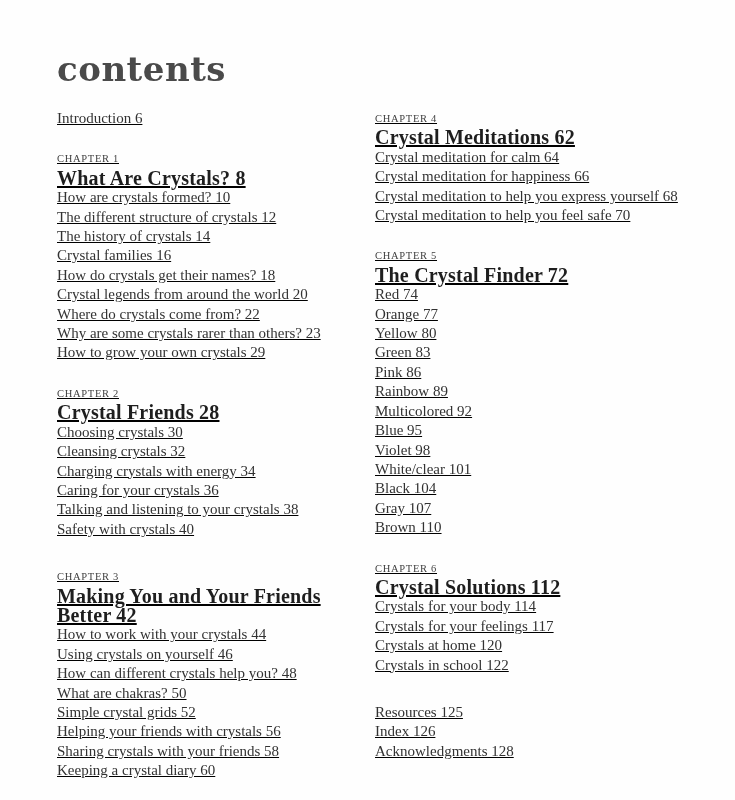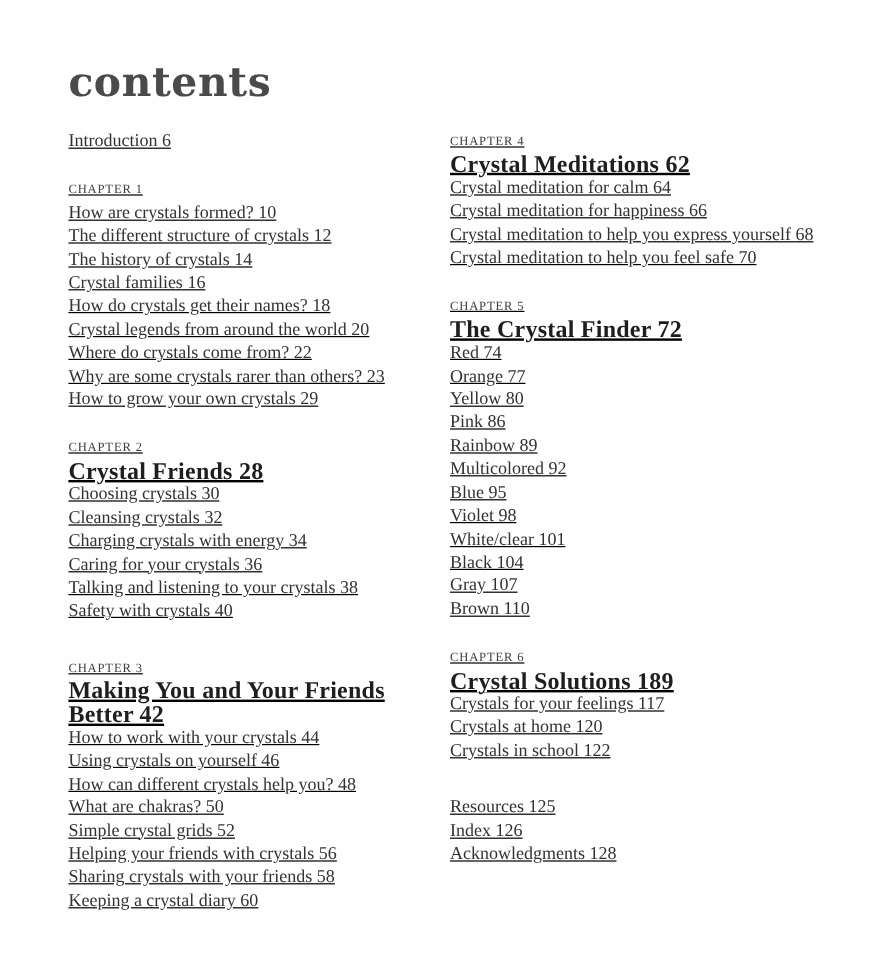--- a/index.html
+++ b/index.html
@@ -57,20 +57,21 @@
 
 <div class="page">
   <h1 class="title">contents</h1>
   <div class="columns">
     <div class="col col-left" id="col-left">
         <div class="section">
           <div class="entry">Introduction 6</div>
         </div>
         <div class="section">
           <div class="chapter-label">CHAPTER 1</div>
+          <div class="chapter-heading">What Are Crystals? 8</div>
           <div class="entry">How are crystals formed? 10</div>
           <div class="entry">The different structure of crystals 12</div>
           <div class="entry">The history of crystals 14</div>
           <div class="entry">Crystal families 16</div>
           <div class="entry">How do crystals get their names? 18</div>
           <div class="entry">Crystal legends from around the world 20</div>
           <div class="entry">Where do crystals come from? 22</div>
           <div class="entry">Why are some crystals rarer than others? 23</div>
           <div class="entry">How to grow your own crystals 29</div>
         </div>
@@ -105,33 +106,35 @@
           <div class="entry">Crystal meditation for happiness 66</div>
           <div class="entry">Crystal meditation to help you express yourself 68</div>
           <div class="entry">Crystal meditation to help you feel safe 70</div>
         </div>
         <div class="section">
           <div class="chapter-label">CHAPTER 5</div>
           <div class="chapter-heading">The Crystal Finder 72</div>
           <div class="entry">Red 74</div>
           <div class="entry">Orange 77</div>
           <div class="entry">Yellow 80</div>
+          <div class="entry">Green 83</div>
           <div class="entry">Pink 86</div>
           <div class="entry">Rainbow 89</div>
           <div class="entry">Multicolored 92</div>
           <div class="entry">Blue 95</div>
           <div class="entry">Violet 98</div>
           <div class="entry">White/clear 101</div>
           <div class="entry">Black 104</div>
           <div class="entry">Gray 107</div>
           <div class="entry">Brown 110</div>
         </div>
         <div class="section">
           <div class="chapter-label">CHAPTER 6</div>
-          <div class="chapter-heading">Crystal Solutions 189</div>
+          <div class="chapter-heading">Crystal Solutions 112</div>
+          <div class="entry">Crystals for your body 114</div>
           <div class="entry">Crystals for your feelings 117</div>
           <div class="entry">Crystals at home 120</div>
           <div class="entry">Crystals in school 122</div>
         </div>
         <div class="section">
           <div class="entry">Resources 125</div>
           <div class="entry">Index 126</div>
           <div class="entry">Acknowledgments 128</div>
         </div>
       </div>

